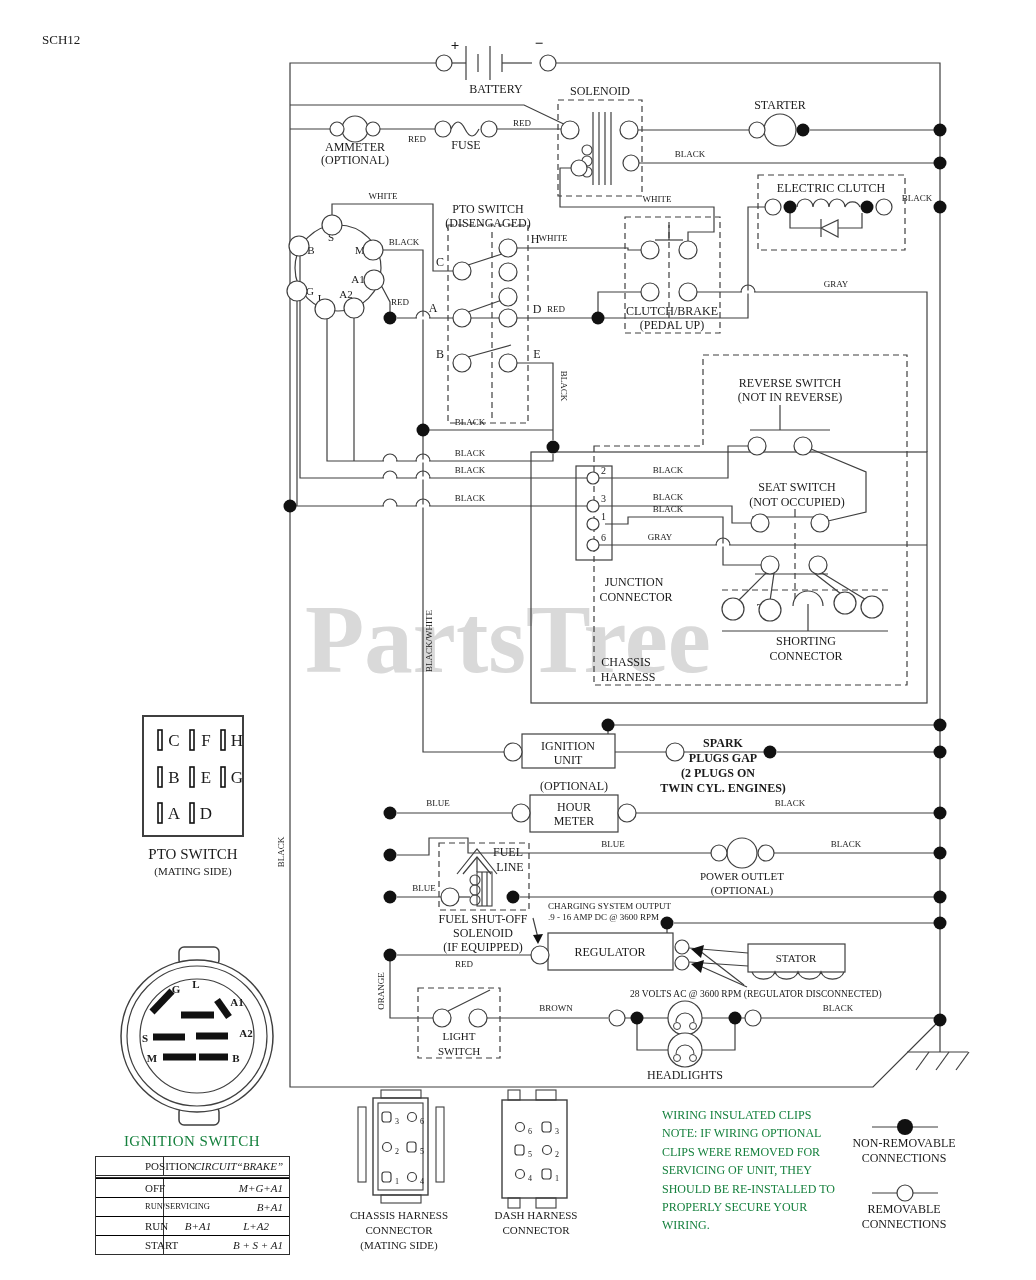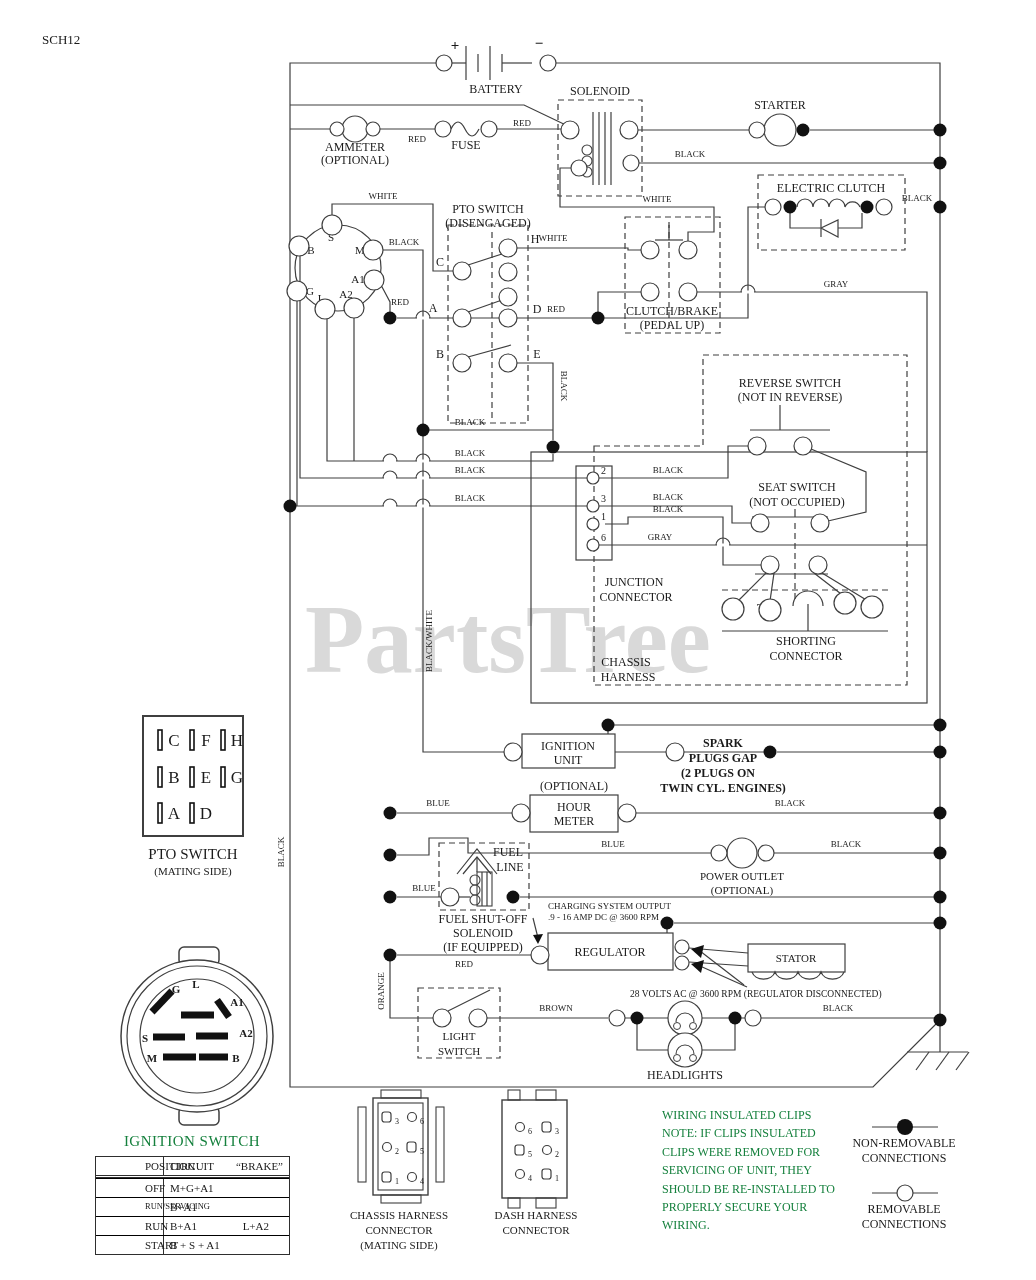--- a/index.html
+++ b/index.html
@@ -12,21 +12,21 @@
   .wirelbl{font-size:9px;}
   .big{font-size:15px;}
   .wm{font-size:97px;font-weight:bold;fill:#d9d9d9;}
   .note-block{position:absolute;left:624px;top:1106px;width:230px;font-size:12px;
               line-height:18.4px;color:#15803d;white-space:nowrap;margin-left:38px;}
   .ign-table{position:absolute;left:95px;top:1156px;width:193px;border:1.3px solid #2e2e2e;
              font-size:11px;color:#1a1a1a;}
   .ign-table .row{display:grid;grid-template-columns:68px 1fr;border-top:1px solid #000000;}
   .ign-table .row.head{border-top:none;border-bottom:3px double #2e2e2e;}
   .ign-table .c1{border-right:1px solid #2e2e2e;text-align:right;padding:3px 1px;margin-left:48px;}
-  .ign-table .c2{padding:3px 6px;display:flex;justify-content:space-between;}
+  .ign-table .c2{padding:3px 6px;display:flex;justify-content:flex-end;font-style:italic;}
   .ign-table .tiny{font-size:8.5px;}
   .ign-title{position:absolute;left:96px;top:1133px;width:192px;text-align:center;
              font-size:15px;color:#15803d;letter-spacing:.5px;}
 </style>
 </head>
 <body>
 
 <div id="stage">
 <svg width="1036" height="1280" viewBox="0 0 1036 1280">
 
@@ -491,21 +491,21 @@
   <g stroke="#3f3f3f" stroke-width="1.2" fill="none">
     <path d="M872,1127H938"></path>
     <circle cx="905" cy="1127" r="8" fill="#111111" stroke="none"></circle>
     <path d="M872,1193H938"></path>
     <circle cx="905" cy="1193" r="8" fill="#ffffff"></circle>
   </g>
 </svg>
 
 <div class="note-block">
   <div>WIRING INSULATED CLIPS</div>
-  <div>NOTE:  IF CLIPS INSULATED</div>
+  <div>NOTE:  IF WIRING OPTIONAL</div>
   <div>CLIPS WERE REMOVED FOR</div>
   <div>SERVICING OF UNIT, THEY</div>
   <div>SHOULD BE RE-INSTALLED TO</div>
   <div>PROPERLY SECURE YOUR</div>
   <div>WIRING.</div>
 </div>
 
 <div class="ign-title">IGNITION SWITCH</div>
 <div class="ign-table">
   <div class="row head">
@@ -526,21 +526,21 @@
     <div class="c1 tiny">RUN/SERVICING</div>
     <div class="c2">
           <span>B+A1</span>
           <span></span>
         </div>
   </div>
   <div class="row">
     <div class="c1">RUN</div>
     <div class="c2">
           <span>B+A1</span>
-          <span style="margin-right:14px;">L+A2</span>
+          <span style="margin-right:14px;margin-left:32px;">L+A2</span>
         </div>
   </div>
   <div class="row">
     <div class="c1">START</div>
     <div class="c2">
           <span>B + S + A1</span>
           <span></span>
         </div>
   </div>
 </div>

